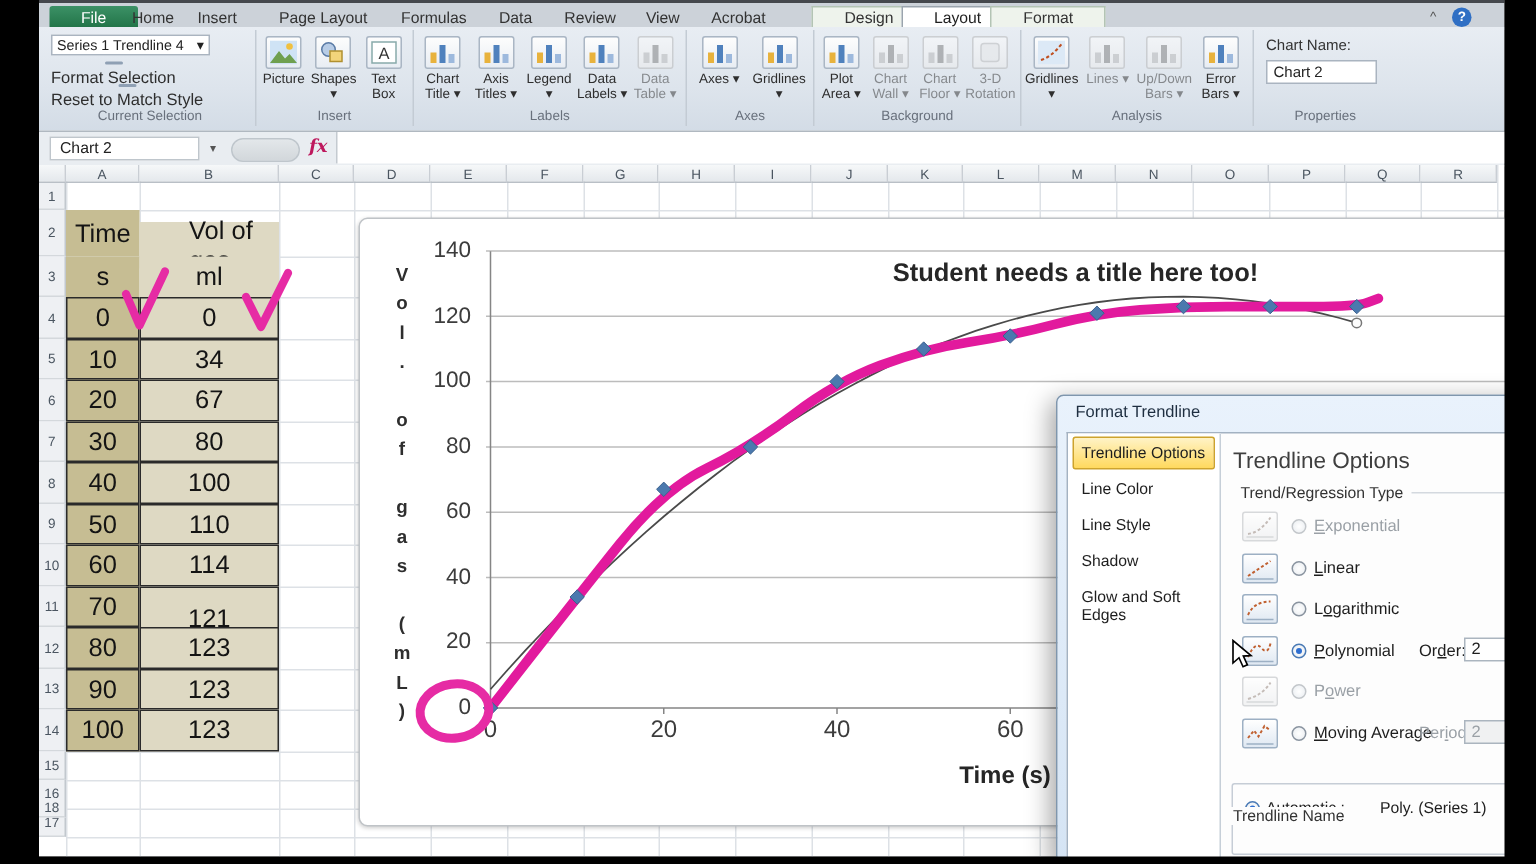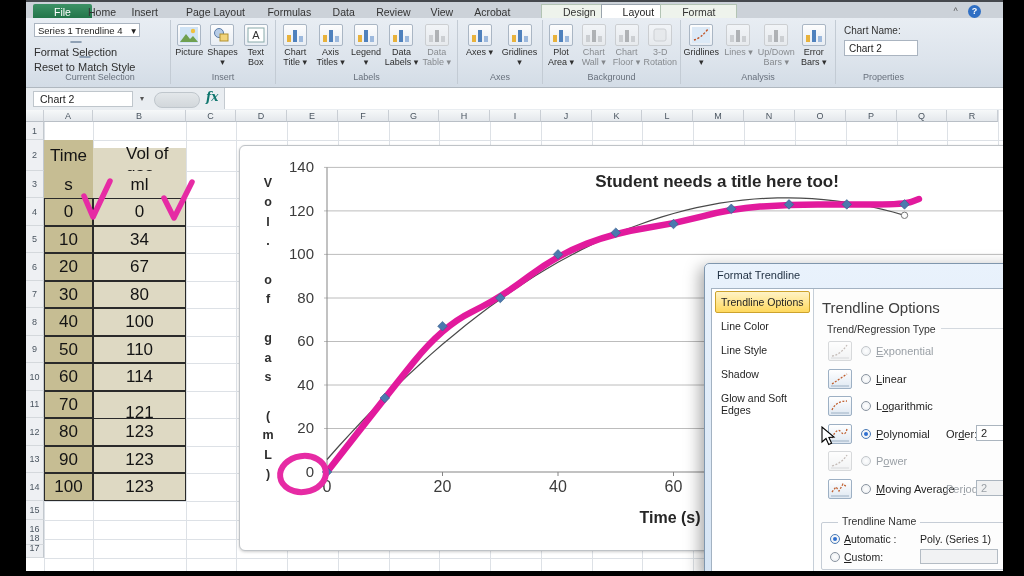--- a/index.html
+++ b/index.html
@@ -38,21 +38,21 @@
              font-size:10px;line-height:15px;padding:0 4px;color:#222;box-sizing:border-box;}
 
   
   #fbar{position:absolute;left:0;top:88px;width:100%;height:22px;background:#e9edf1;border-bottom:1px solid #b7bdc4;}
   #namebox{position:absolute;left:7px;top:3px;width:100px;height:16px;background:#fff;border:1px solid #bfc6cc;
            font-size:10.5px;line-height:15px;padding:0 6px;color:#222;box-sizing:border-box;}
   #namedd{position:absolute;left:110px;top:3px;width:12px;height:16px;font-size:8px;line-height:16px;text-align:center;color:#555;}
   #fpill{position:absolute;left:128px;top:4px;width:44px;height:14px;background:linear-gradient(#e3e7ea,#d2d7db);
          border:1px solid #bfc6cc;border-radius:8px;}
   #fxg{position:absolute;left:180px;top:2px;font-family:"DejaVu Serif",serif;font-style:italic;font-weight:bold;
-       font-size:12px;color:#0f766e;}
+       font-size:12px;color:#be185d;}
   #finput{position:absolute;left:198px;top:0;right:0;height:21px;background:#fff;border-left:1px solid #c4cad0;}
 
   
   #sheet{position:absolute;left:0;top:110px;width:100%;height:461px;background:#fff;}
   #colhdr{position:absolute;left:0;top:110px;width:100%;height:12px;}
   .chcell{position:absolute;top:0;height:12px;background:linear-gradient(#f6f8f9,#e4e8ec);
           border-right:1px solid #c9ced4;border-bottom:1px solid #b9bfc6;box-sizing:border-box;
           font-size:9px;color:#4a5560;text-align:center;line-height:12px;}
   .rhcell{position:absolute;left:0;width:18px;background:#eef0f3;border-right:1px solid #c2c8ce;
           border-bottom:1px solid #d4d8dc;box-sizing:border-box;font-size:9px;color:#4a5560;
@@ -96,21 +96,21 @@
   .opt-lbl{position:absolute;left:62px;top:7px;font-size:11px;color:#1e1e1e;}
   .opt-lbl.dis{color:#9aa0a6;}
   .fld-lbl{position:absolute;left:132px;top:7px;font-size:11px;color:#1e1e1e;}
   .fld-lbl.dis{color:#9aa0a6;}
   .spinbox{position:absolute;left:162px;top:4px;width:38px;height:16px;background:#fff;border:1px solid #abb5bf;
            font-size:11px;line-height:15px;padding-left:4px;box-sizing:border-box;color:#1e1e1e;}
   .spinbox.dis{background:#f0f1f2;color:#9aa0a6;}
   .spinner{position:absolute;left:200px;top:4px;width:13px;height:16px;background:linear-gradient(#fafbfc,#dfe4e9);
            border:1px solid #abb5bf;box-sizing:border-box;font-size:6px;line-height:7px;text-align:center;color:#555;}
   #namegrp{position:absolute;left:7px;width:197px;height:46px;border:1px solid #c6cdd6;border-radius:2px;}
-  #namegrp-lbl{position:absolute;left:24px;font-size:10.5px;color:#333;background:#fdfdfd;padding:0 4px;z-index:2;}
+  #namegrp-lbl{position:absolute;left:4px;font-size:10.5px;color:#333;background:#fdfdfd;padding:0 4px;z-index:2;margin-top:23px;}
   .ng-row{position:absolute;left:8px;right:4px;height:18px;}
   .ng-radio{position:absolute;left:0;top:3px;}
   .ng-lbl{position:absolute;left:14px;top:2px;font-size:10.5px;color:#1e1e1e;}
   #auto-val{position:absolute;left:90px;top:2px;font-size:10.5px;color:#1e1e1e;}
   #custom-box{position:absolute;left:90px;top:0;width:78px;height:15px;background:#f1f2f3;border:1px solid #b4bcc4;box-sizing:border-box;}
   #forecast{position:absolute;left:13px;font-size:10.5px;color:#333;}
 
   svg{display:block;}
   .abs{position:absolute;}
   .bar{position:absolute;background:#000;z-index:30;}
@@ -634,25 +634,20 @@
                 <div class="spinbox dis">2</div>
                 <div class="spinner">▲<br>▼</div>
               </div>
             </div>
           <div id="namegrp" style="top:233px">
             <div class="ng-row" style="top:8px">
               <div class="radio on ng-radio"></div>
               <div class="ng-lbl"><u>A</u>utomatic :</div>
               <div id="auto-val">Poly. (Series 1)</div>
             </div>
-            <div class="ng-row" style="top:26px">
-              <div class="radio ng-radio"></div>
-              <div class="ng-lbl"><u>C</u>ustom:</div>
-              <div id="custom-box"></div>
-            </div>
           </div>
           <div id="namegrp-lbl" style="top:226px">Trendline Name</div>
           <div id="forecast" style="top:283px">Forecast</div>
         </div>
       </div>
     </div>
 
   </div>
 
   <svg id="cursor" width="18" height="20">

